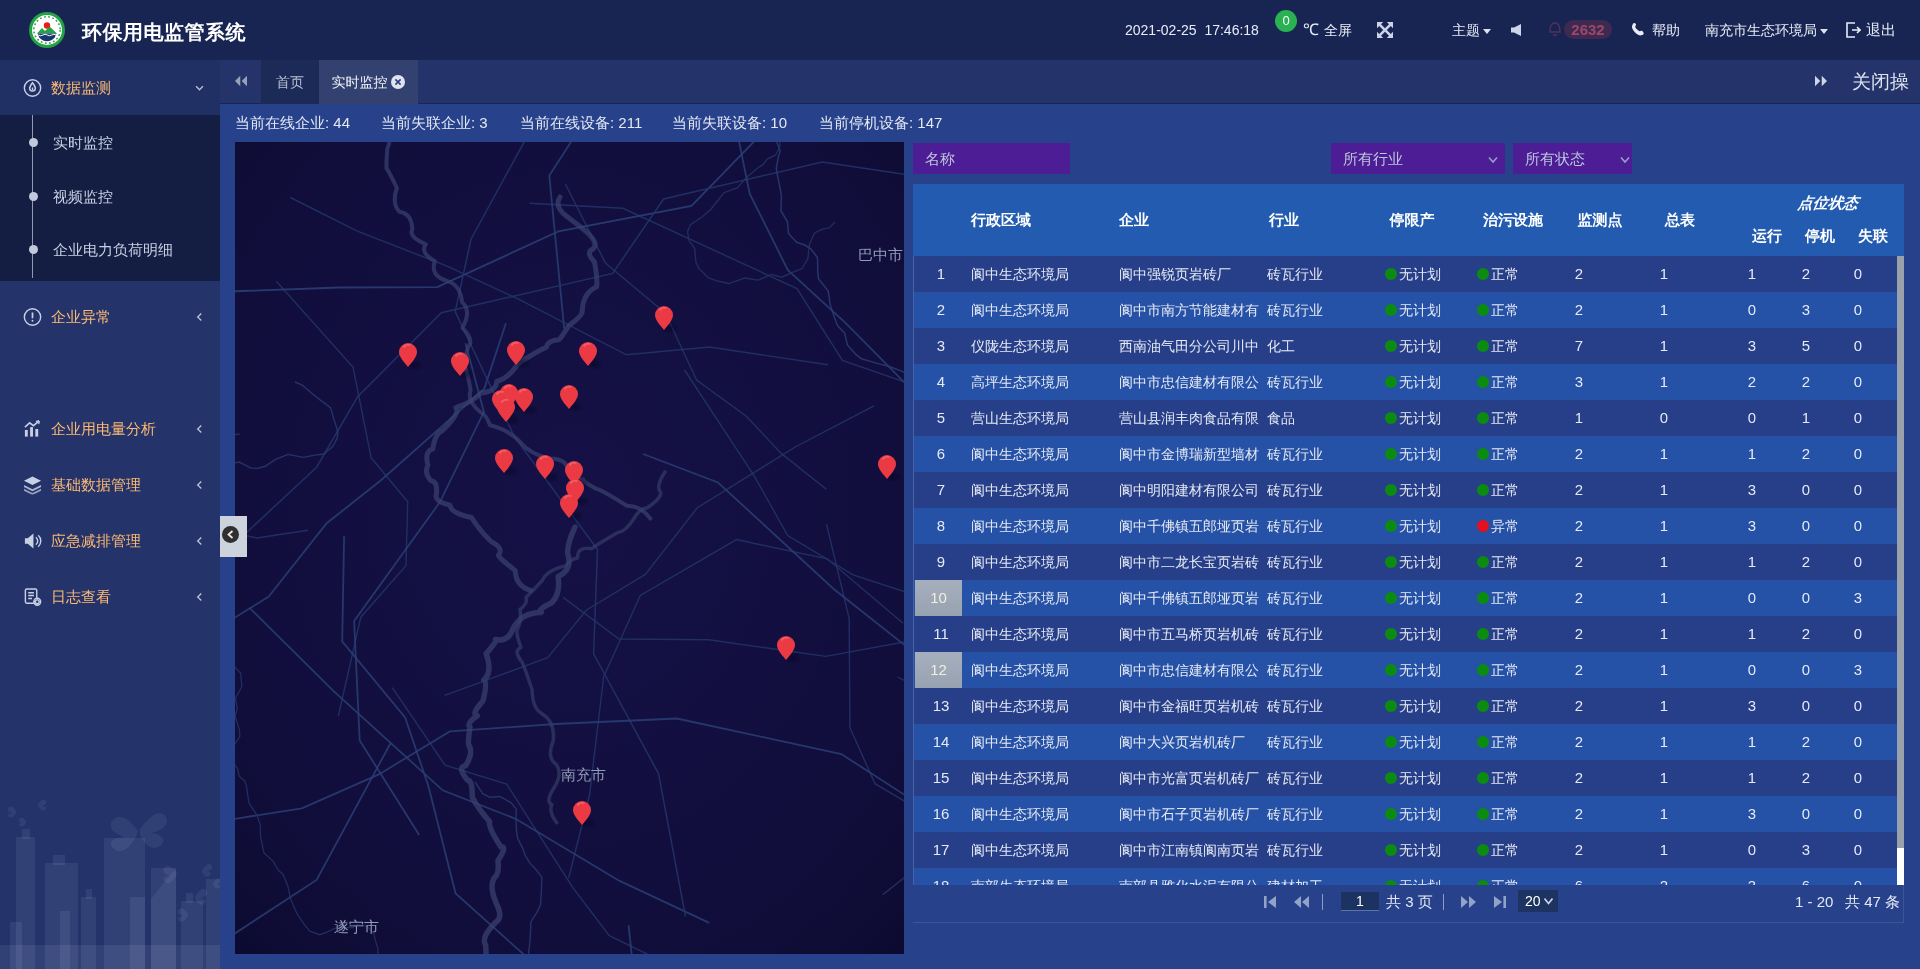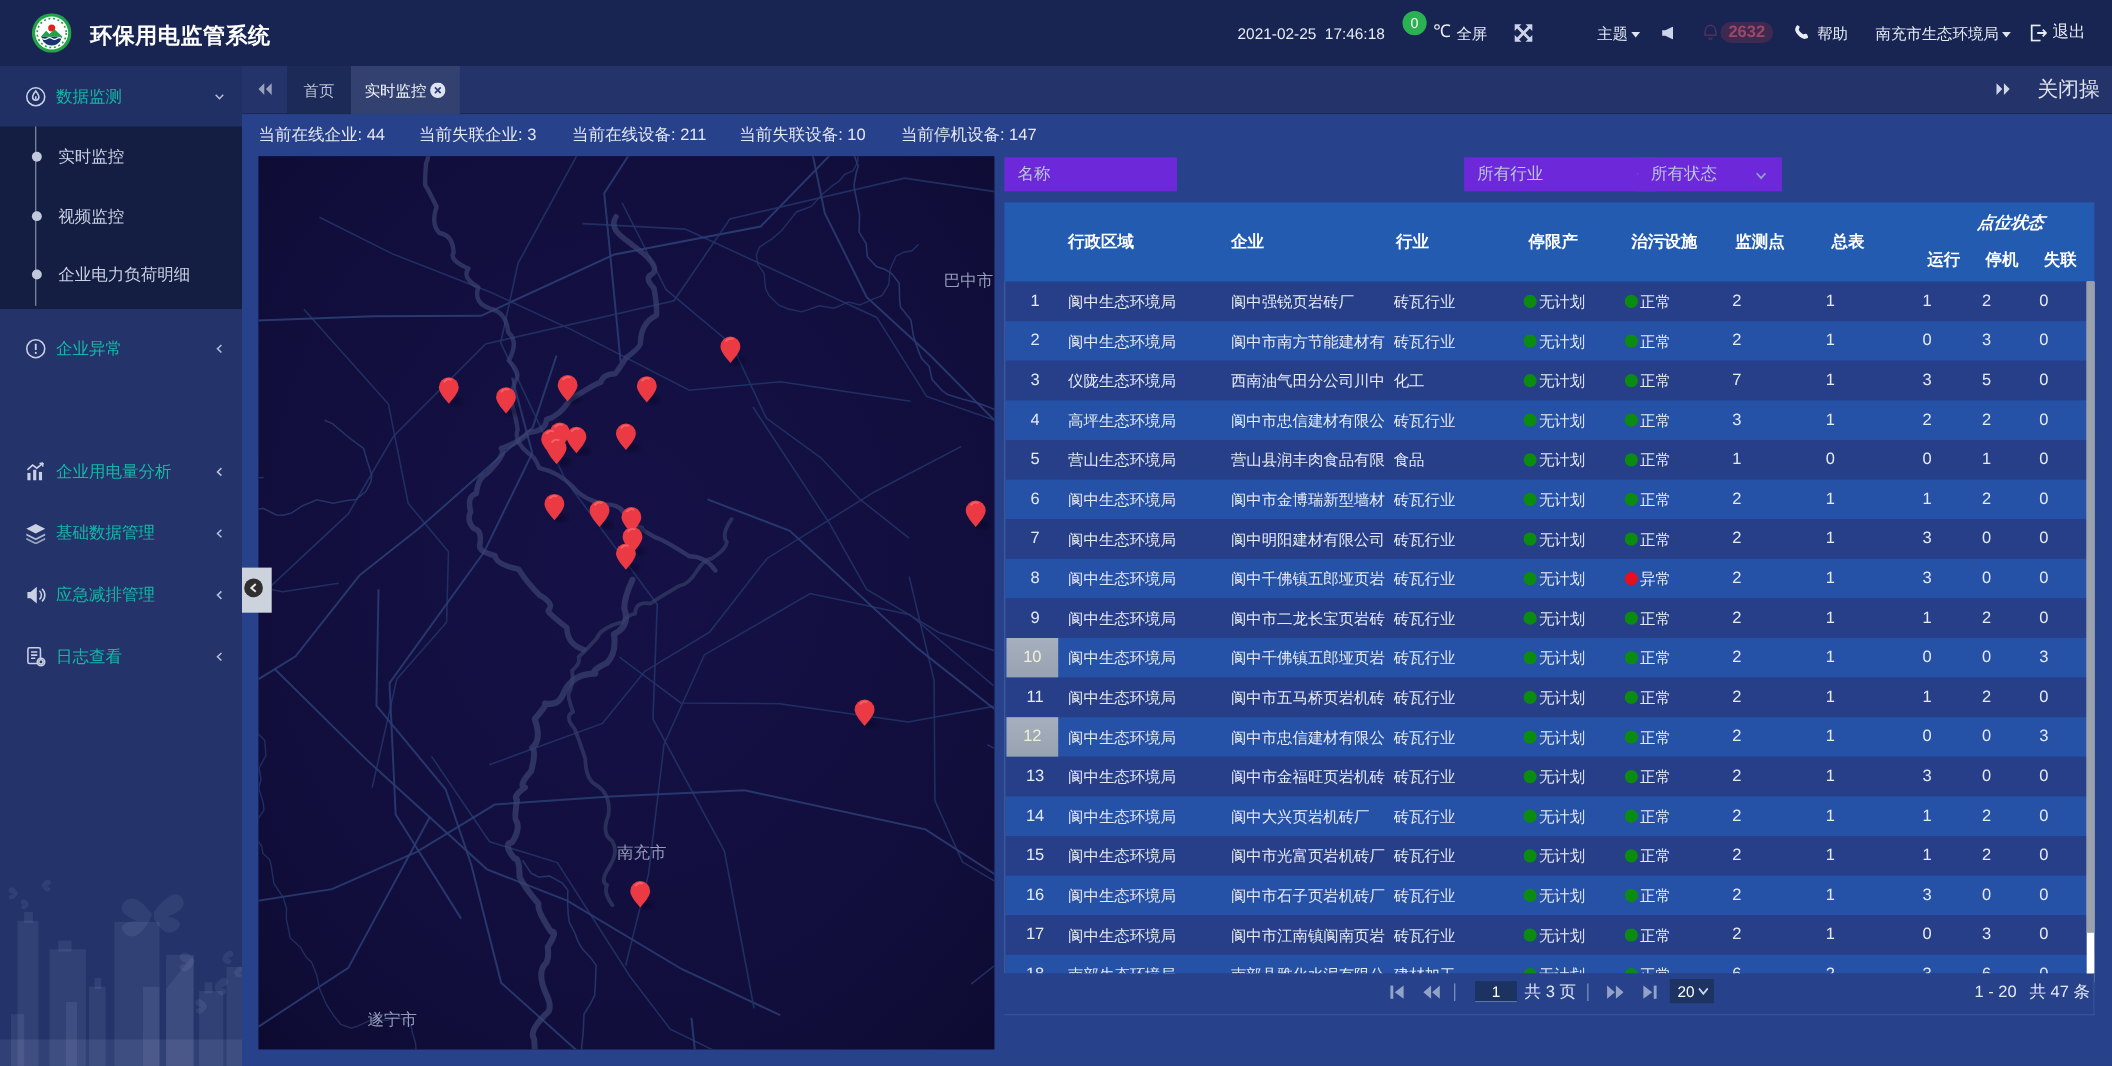--- a/index.html
+++ b/index.html
@@ -11,21 +11,21 @@
 
   
   #header { position:absolute; left:0; top:0; width:1920px; height:60px; background:#182553; z-index:30; }
   #hTitle { position:absolute; left:82px; top:19px; font-size:20px; font-weight:bold; color:#ffffff; letter-spacing:0.5px; }
   .hitem { position:absolute; top:0; height:60px; line-height:60px; color:#e8ecf6; font-size:14px; white-space:nowrap; }
   .caret { display:inline-block; width:0; height:0; border-left:4.5px solid transparent; border-right:4.5px solid transparent; border-top:5.5px solid #dde3f0; vertical-align:middle; margin-left:3px; }
 
   
   #sidebar { position:absolute; left:0; top:60px; width:220px; height:909px; background:#243369; overflow:hidden; }
   #subBlock { position:absolute; left:0; top:55px; width:220px; height:166px; background:#141d42; }
-  .mItem { position:absolute; left:0; width:220px; height:56px; color:#14b8a6; font-size:15px; }
+  .mItem { position:absolute; left:0; width:220px; height:56px; color:#fdba74; font-size:15px; }
   .mItem .txt { position:absolute; left:51px; top:50%; transform:translateY(-50%); }
   .mItem .chev { position:absolute; right:16px; top:50%; transform:translateY(-50%); width:9px; height:9px; }
   .subItem { position:absolute; left:53px; color:#c9d0e4; font-size:15px; transform:translateY(-50%); }
   .dot { position:absolute; left:29px; width:9px; height:9px; border-radius:50%; background:#c2c9dd; }
   #subLine { position:absolute; left:32px; top:55px; width:1px; height:163px; background:#b9c1d8; opacity:.75; }
   .micon { position:absolute; left:23px; top:50%; transform:translateY(-50%); width:19px; height:19px; }
   .micon svg { width:19px; height:19px; display:block; }
 
   
   #tabbar { position:absolute; left:220px; top:60px; width:1700px; height:44px; background:#243369; border-bottom:0; box-shadow:inset 0 -1px 0 #1b2553; }
@@ -35,21 +35,21 @@
 
   
   #content { position:absolute; left:220px; top:104px; width:1700px; height:865px; background:#27418b; }
   .stat { position:absolute; top:0; height:38px; line-height:38px; color:#e3e8f4; font-size:15px; white-space:nowrap; }
 
   
   #map { position:absolute; left:15px; top:38px; width:669px; height:812px; background:#131040; }
 
   
   #rpanel { position:absolute; left:693px; top:38px; width:991px; height:786px; }
-  .fbox { position:absolute; top:1px; height:31px; background:#6d28d9; color:#bcc6dc; font-size:15px; line-height:31px; }
+  .fbox { position:absolute; top:1px; height:31px; background:#4c1d95; color:#bcc6dc; font-size:15px; line-height:31px; }
   .fbox .ph { margin-left:12px; }
   .fchev { position:absolute; top:12px; width:10px; height:10px; }
 
   
   #thead { position:absolute; left:0; top:42px; width:991px; height:72px; background:#225bb0; color:#ffffff; font-size:15px; font-weight:bold; }
   .th { position:absolute; transform:translate(-50%,-50%); white-space:nowrap; }
   #tbody { position:absolute; left:0; top:114px; width:991px; height:629px; overflow:hidden; border-left:1px solid rgba(110,140,200,0.45); }
   .row { position:absolute; left:0; width:991px; height:36px; color:#e6eaf4; font-size:14px; }
   .row.odd { background:#273f89; }
   .row.even { background:#2551a6; }
@@ -373,21 +373,21 @@
     <svg class="abs" style="left:6px;top:426px" width="9" height="9" viewBox="0 0 9 9">
         <path d="M6.5 1 L2.5 4.5 6.5 8" stroke="#e8e8e8" stroke-width="1.8" fill="none"></path>
       </svg>
 
     <div id="rpanel">
       <div class="fbox" style="left:0;width:157px"><span class="ph">名称</span></div>
       <div class="fbox" style="left:418px;width:174px"><span class="ph">所有行业</span>
         <svg class="fchev" style="left:157px" viewBox="0 0 10 10">
             <path d="M1 2.5 L5 7 9 2.5" stroke="#93a3c6" stroke-width="1.6" fill="none"></path>
           </svg></div>
-      <div class="fbox" style="left:576px;width:131px"><span class="ph">所有状态</span>
+      <div class="fbox" style="left:600px;width:119px"><span class="ph">所有状态</span>
         <svg class="fchev" style="left:107px" viewBox="0 0 10 10">
             <path d="M1 2.5 L5 7 9 2.5" stroke="#93a3c6" stroke-width="1.6" fill="none"></path>
           </svg></div>
 
       <div id="thead">
         <span class="th" style="left:88px;top:36px">行政区域</span>
         <span class="th" style="left:221px;top:36px">企业</span>
         <span class="th" style="left:371px;top:36px">行业</span>
         <span class="th" style="left:499px;top:36px">停限产</span>
         <span class="th" style="left:600px;top:36px">治污设施</span>

